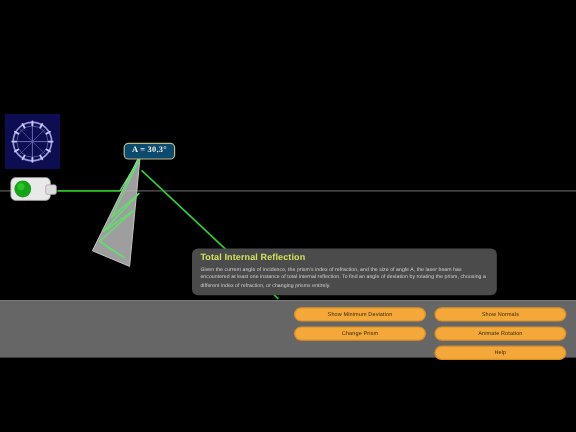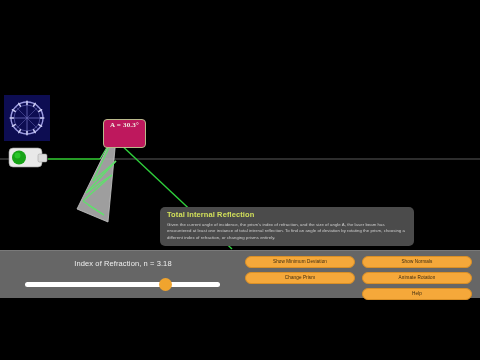--- a/index.html
+++ b/index.html
@@ -48,22 +48,22 @@
     top: 62px;
     width: 46px;
     height: 46px;
   }
 
   
   #angle-label {
     position: absolute;
     left: 103px;
     top: 119px;
-    padding: 2px 6px 18px 6px;
-    background: #be185d;
+    padding: 2px 6px 3px 6px;
+    background: #0c4a6e;
     border: 1px solid #b9b98a;
     border-radius: 4px;
     color: #f2f2e4;
     font-size: 7px;
     font-family: "Liberation Serif", serif;
     font-weight: bold;
     letter-spacing: 0.2px;
     white-space: nowrap;
     line-height: 1;
   }
@@ -242,27 +242,20 @@
 
   <div id="angle-label">A = 30.3°</div>
 
   <div id="info-panel">
     <div id="info-title">Total Internal Reflection</div>
     <div id="info-body">Given the current angle of incidence, the prism's index of refraction, and the size of angle A, the laser beam has encountered at least one instance of total internal reflection. To find an angle of deviation by rotating the prism, choosing a different index of refraction, or changing prisms entirely.</div>
   </div>
 
   <div id="control-panel">
 
-    <div id="slider-group">
-      <div id="slider-label">Index of Refraction, n = 3.18</div>
-      <div id="slider-track-wrap">
-        <div id="slider-track"></div>
-        <div id="slider-knob" style="left: 153.4px;"></div>
-      </div>
-    </div>
 
     <div id="button-col-left">
       <button class="sim-button">Show Minimum Deviation</button>
       <button class="sim-button">Change Prism</button>
     </div>
 
     <div id="button-col-right">
       <button class="sim-button">Show Normals</button>
       <button class="sim-button">Animate Rotation</button>
       <button class="sim-button">Help</button>

